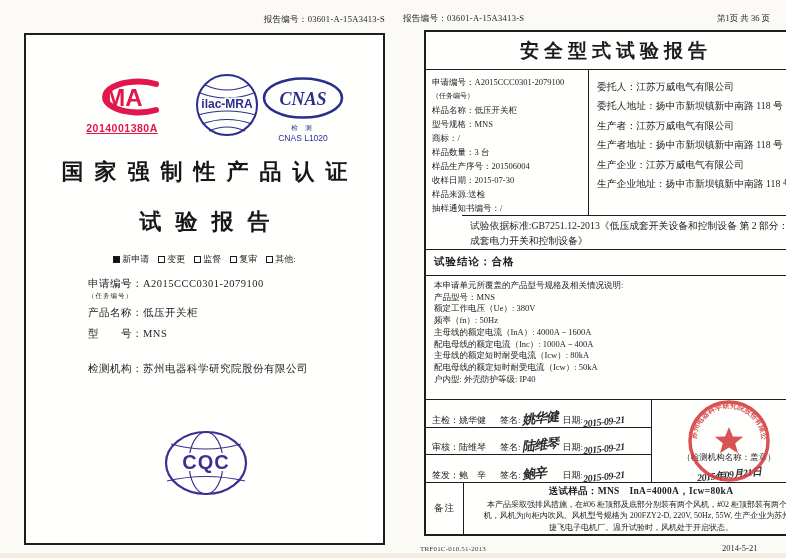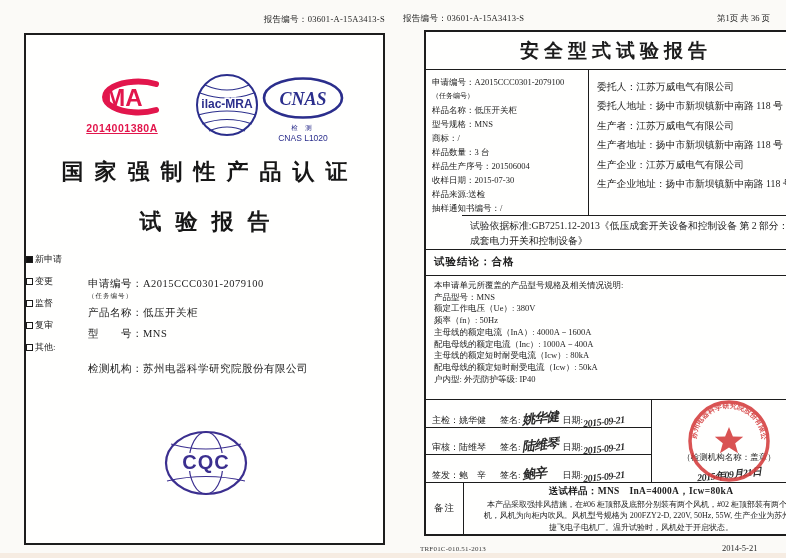--- a/index.html
+++ b/index.html
@@ -29,21 +29,21 @@
                 font-family:"Liberation Sans",sans-serif;text-decoration:underline; }
   #ilac-block { left:166px; top:36px; width:70px; }
   #cnas-block { left:236px; top:42px; width:82px; }
   .cnas-sub  { color:#2b2e8c; font-size:6.5px; letter-spacing:3px; margin-top:1px; }
   .cnas-code { color:#2b2e8c; font-size:8.5px; font-family:"Liberation Sans",sans-serif; }
   .lp-title { position:absolute; left:0; width:100%; text-align:center;
               font-size:22px; font-weight:bold; color:#171717; }
   #lp-title1 { top:122px; letter-spacing:11px; text-indent:11px; }
   #lp-title2 { top:172px; letter-spacing:14px; text-indent:14px; }
   #lp-checkline { position:absolute; top:218px; left:0; width:100%;
-                  display:flex; justify-content:center; gap:9px; font-size:9px;flex-direction:column; }
+                  display:flex; justify-content:center; gap:9px; font-size:9px; }
   .chk { display:flex; align-items:center; gap:2px; }
   .chk .box { width:7px; height:7px; border:1px solid #1b1b1b; display:inline-block; }
   .chk .box.filled { background:#111; }
   .lp-field { position:absolute; left:62px; font-size:10.5px; letter-spacing:.5px; white-space:nowrap; }
   #lp-f0 { top:242px; } #lp-f1 { top:257px; font-size:6.5px; letter-spacing:1px; }
   #lp-f2 { top:271px; } #lp-f3 { top:292px; } #lp-f4 { top:327px; }
   #cqc-block { left:134px; top:394px; width:92px; }
 
   
   #right-page { left:424px; top:30px; width:384px; height:506px; display:flex; flex-direction:column; }

